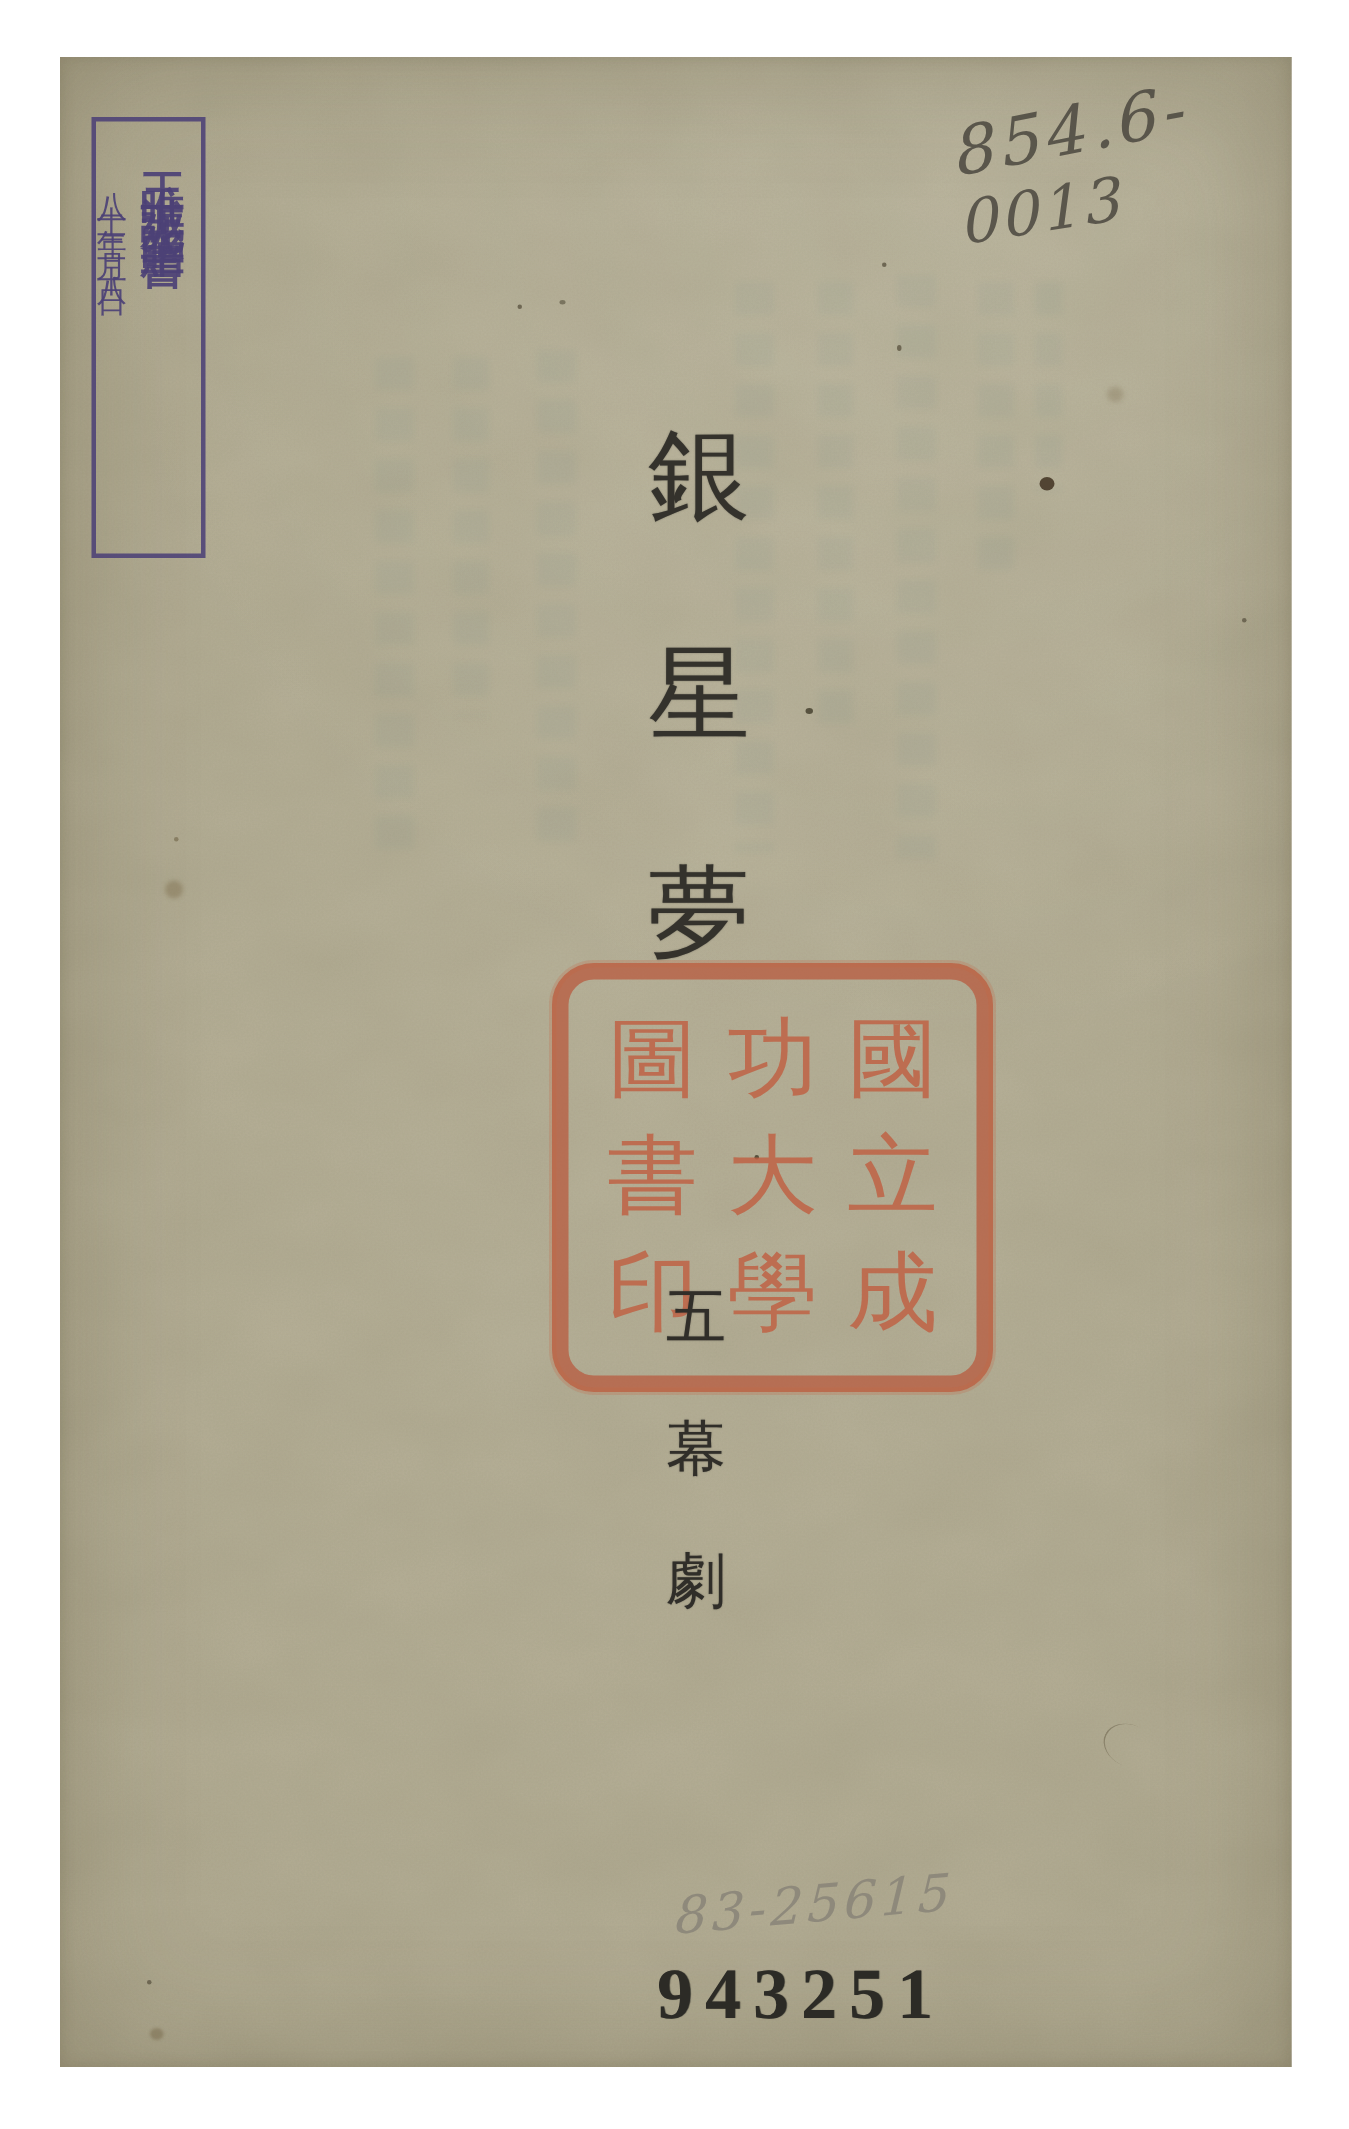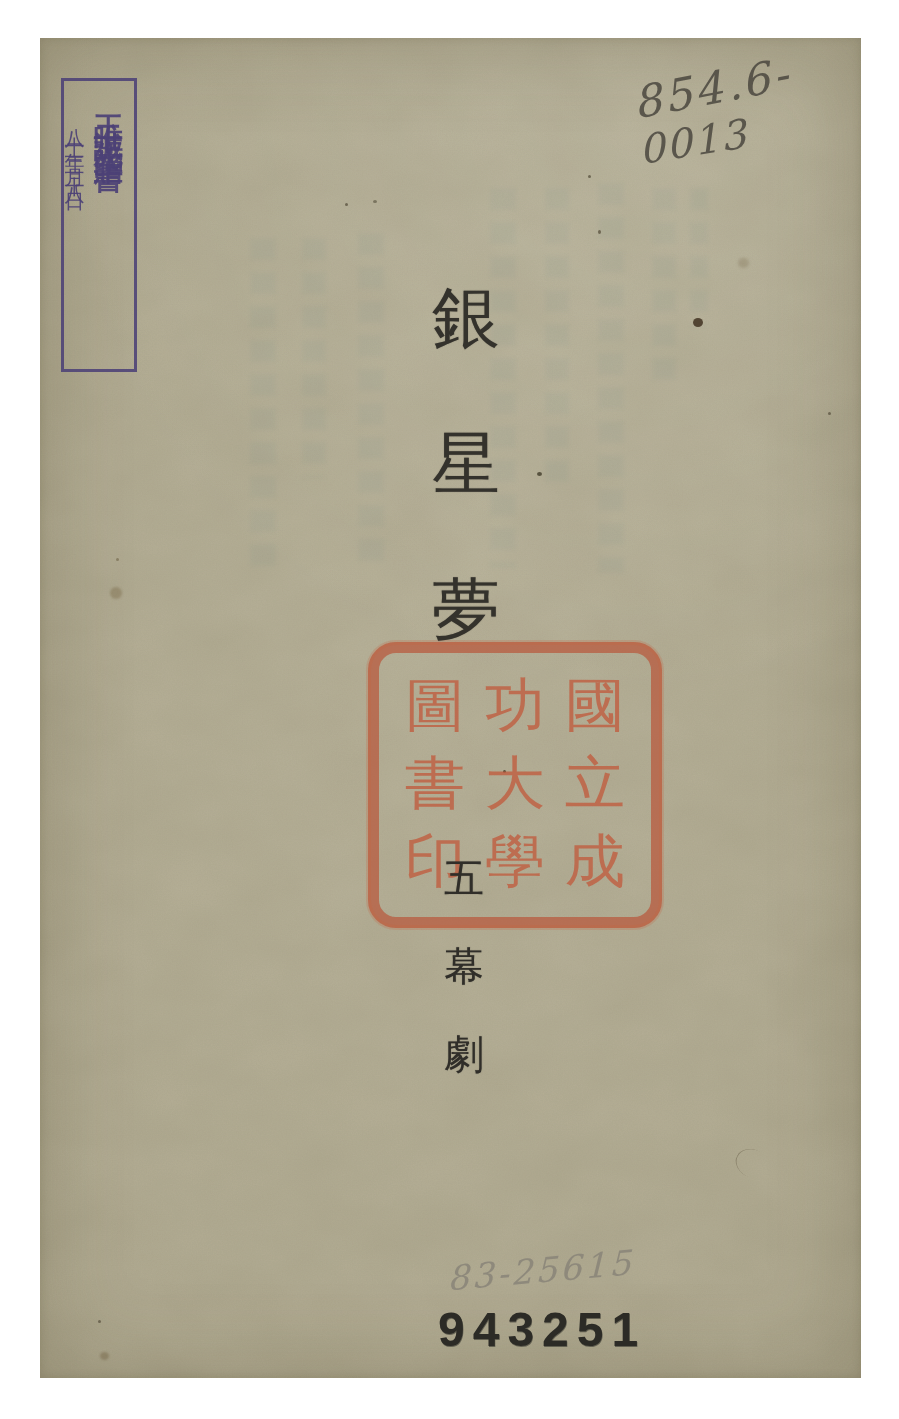--- a/index.html
+++ b/index.html
@@ -73,21 +73,21 @@
   }
   .subtitle span{font-size:40px;line-height:40px;font-family:"DejaVu Serif", serif;text-shadow:0 0 1px rgba(48,46,41,0.55);}
   
   .acc-pencil{
     position:absolute;left:410px;top:1212px;font-size:34px;letter-spacing:3px;
     color:rgba(136,132,120,0.85);font-style:italic;transform:rotate(-5deg) skewX(-8deg);
     font-family:"DejaVu Serif", serif;
   }
   .acc-stamp{
     position:absolute;left:398px;top:1264px;font-size:48px;font-weight:bold;
-    letter-spacing:8px;color:#2c2b26;font-family:Liberation Sans, sans-serif;
+    letter-spacing:8px;color:#2c2b26;font-family:Liberation Serif, serif;
     text-shadow:0.5px 0.5px 0.5px rgba(44,43,38,0.55);filter:blur(0.25px);
   }
   
   .speck{position:absolute;border-radius:50%;pointer-events:none;}
   .fiber{position:absolute;border-radius:50%;pointer-events:none;border:0;}
 </style>
 </head>
 <body>
 
 <div class="scan">

